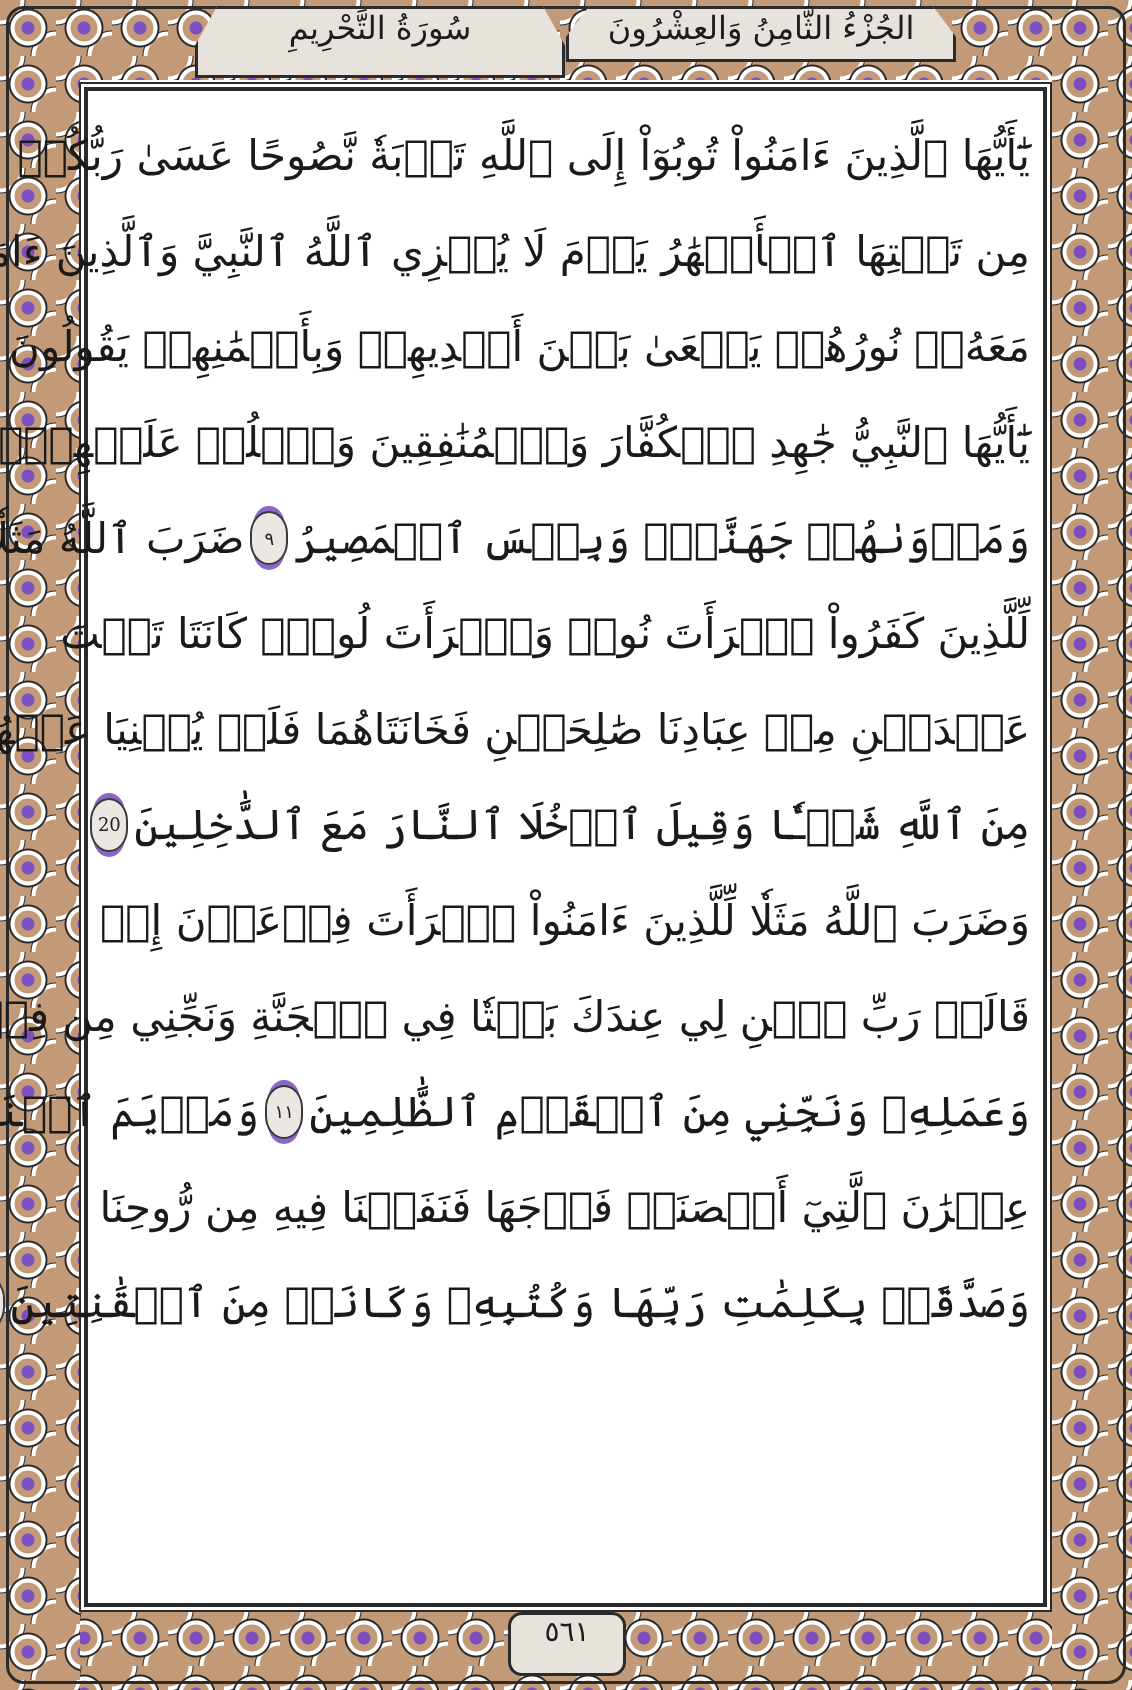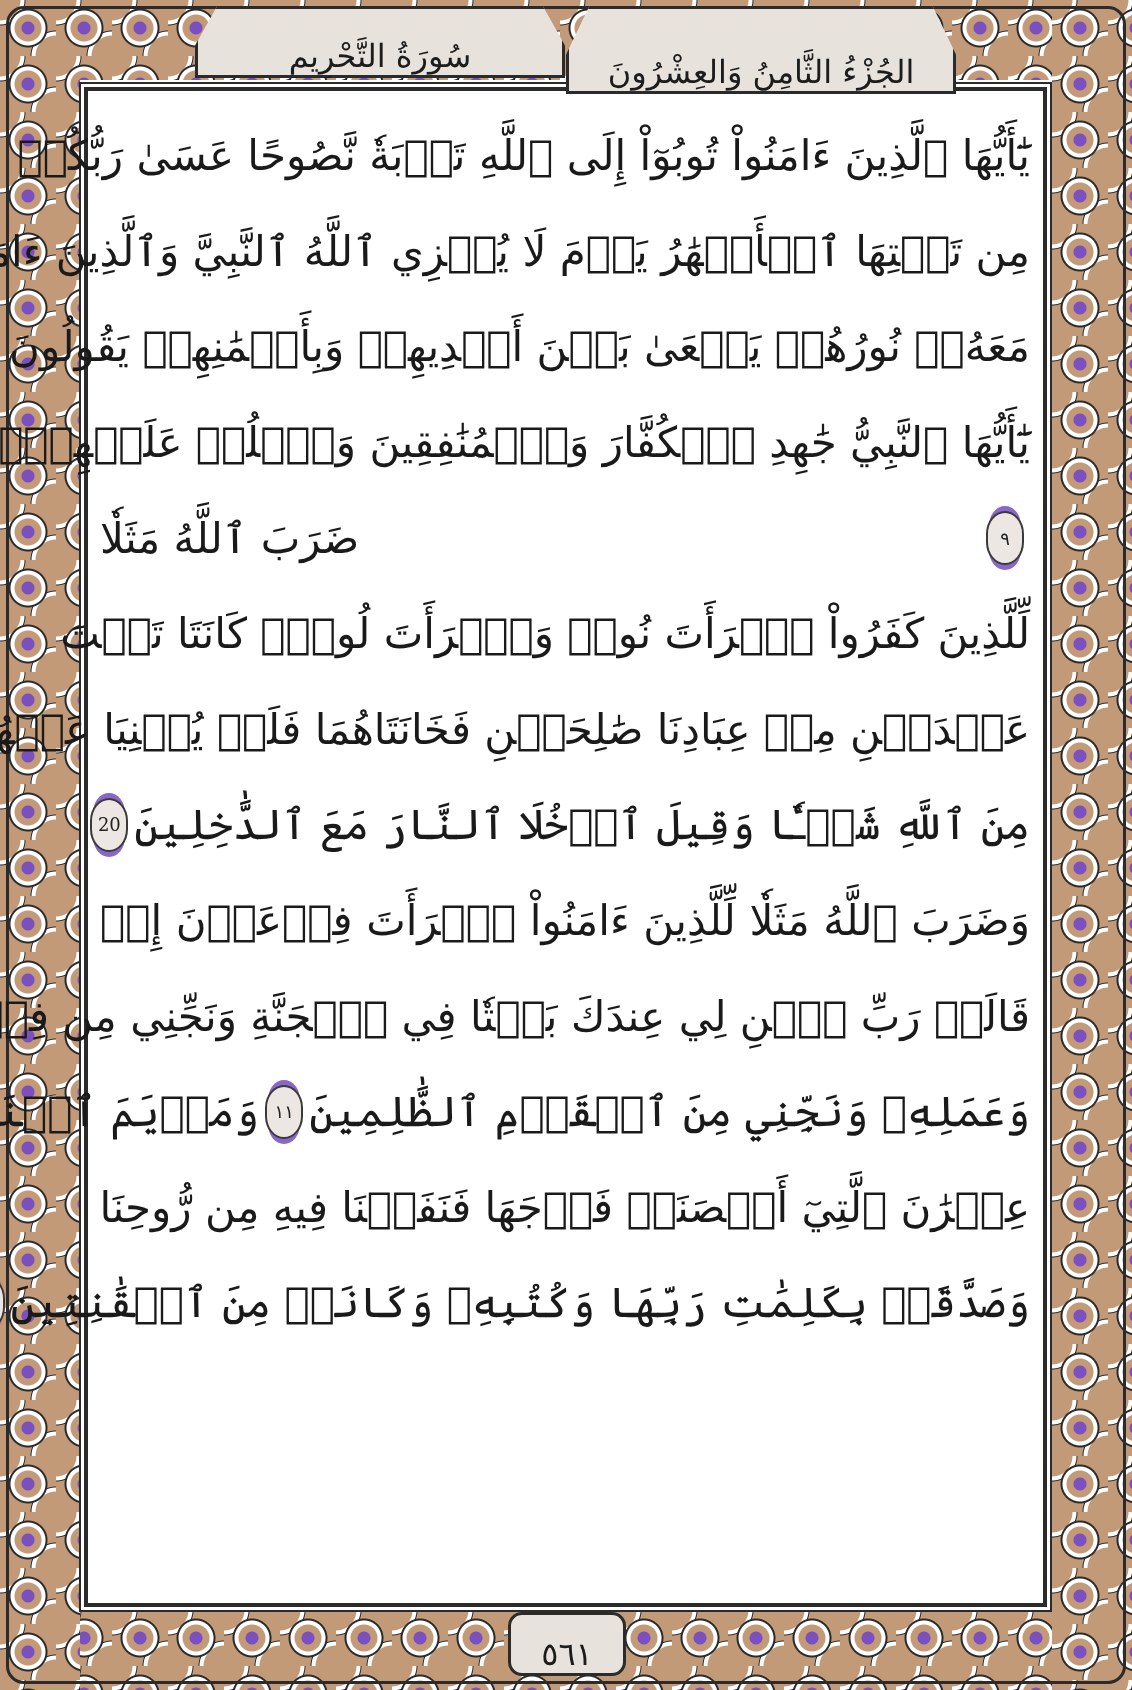--- a/index.html
+++ b/index.html
@@ -13,28 +13,28 @@
       radial-gradient(circle at 100% 100%, transparent 0 20px, #ffffff 21px 24px, #2b2b2b 25px, transparent 26px);
     background-size:56px 56px; }
   #border-top { left:0; top:0; width:1132px; height:80px; }
   #border-bottom { left:0; top:1610px; width:1132px; height:80px; }
   #border-left { left:0; top:0; width:80px; height:1690px; }
   #border-right { left:1052px; top:0; width:80px; height:1690px; }
   .outer-edge { position:absolute; border:3px solid #2b2b2b; border-radius:18px; left:6px; top:6px; right:6px; bottom:6px; pointer-events:none; }
   .frame-outer { position:absolute; left:79px; top:82px; width:973px; height:1530px; border:2px solid #2b2b2b; background:#ffffff; box-sizing:border-box; }
   .frame-inner { position:absolute; left:84px; top:87px; width:963px; height:1520px; border:4px solid #2b2b2b; background:#ffffff; box-sizing:border-box; }
   .cartouche { position:absolute; background:#e7e2dc; border:3px solid #2b2b2b; box-sizing:border-box;
-    display:flex; align-items:flex-end; justify-content:center; color:#1c1c1c; direction:rtl; }
+    display:flex; align-items:flex-start; justify-content:center; color:#1c1c1c; direction:rtl; }
   #surah-cartouche { left:195px; top:6px; width:370px; height:72px; border-radius:0 0 0 0;
     clip-path:polygon(6% 0,94% 0,100% 55%,100% 100%,0 100%,0 55%); }
-  #juz-cartouche { left:566px; top:6px; width:390px; height:88px;
+  #juz-cartouche { left:566px; top:6px; width:390px; height:56px;
     clip-path:polygon(6% 0,94% 0,100% 55%,100% 100%,0 100%,0 55%); }
   .cartouche span { font-size:32px; }
   #page-number { left:508px; top:1612px; width:118px; height:64px; border-radius:14px; }
-  #page-number span { font-size:32px; direction:ltr; }
+  #page-number span { font-size:28px; direction:ltr; }
   .text-area { position:absolute; left:100px; top:108px; width:930px; direction:rtl; }
   .line { height:95.6px; display:flex; align-items:center; justify-content:space-between;
     font-family:"DejaVu Serif", serif; font-size:42px; color:#1a1a1a; white-space:nowrap; text-align:justify; text-align-last:justify; }
   .line > span.txt { flex:1; text-align:justify; text-align-last:justify; display:block; }
   .ayah-marker { display:inline-flex; align-items:center; justify-content:center; width:34px; height:50px;
     border-radius:50%/42%; background:#ece7e2; border:2px solid #3a3a3a; box-shadow:0 -8px 0 -3px #8a66c8, 0 8px 0 -3px #8a66c8;
     font-size:18px; color:#222; flex:none; margin:0 6px; }
 </style>
 </head>
 <body>
@@ -62,20 +62,21 @@
   <div class="line">
       <span class="txt">مِن تَحۡتِهَا ٱلۡأَنۡهَٰرُ يَوۡمَ لَا يُخۡزِي ٱللَّهُ ٱلنَّبِيَّ وَٱلَّذِينَ ءَامَنُواْ</span>
     </div>
   <div class="line">
       <span class="txt">مَعَهُۥۖ نُورُهُمۡ يَسۡعَىٰ بَيۡنَ أَيۡدِيهِمۡ وَبِأَيۡمَٰنِهِمۡ يَقُولُونَ رَبَّنَآ</span>
     </div>
   <div class="line">
       <span class="txt">يَٰٓأَيُّهَا ٱلنَّبِيُّ جَٰهِدِ ٱلۡكُفَّارَ وَٱلۡمُنَٰفِقِينَ وَٱغۡلُظۡ عَلَيۡهِمۡۚ</span>
     </div>
   <div class="line">
+    <span class="txt">وَمَأۡوَىٰهُمۡ جَهَنَّمُۖ وَبِئۡسَ ٱلۡمَصِيرُ</span>
     <span class="ayah-marker">٩</span>
     <span>ضَرَبَ ٱللَّهُ مَثَلٗا</span>
   </div>
   <div class="line">
       <span class="txt">لِّلَّذِينَ كَفَرُواْ ٱمۡرَأَتَ نُوحٖ وَٱمۡرَأَتَ لُوطٖۖ كَانَتَا تَحۡتَ</span>
     </div>
   <div class="line">
       <span class="txt">عَبۡدَيۡنِ مِنۡ عِبَادِنَا صَٰلِحَيۡنِ فَخَانَتَاهُمَا فَلَمۡ يُغۡنِيَا عَنۡهُمَا</span>
     </div>
   <div class="line">

